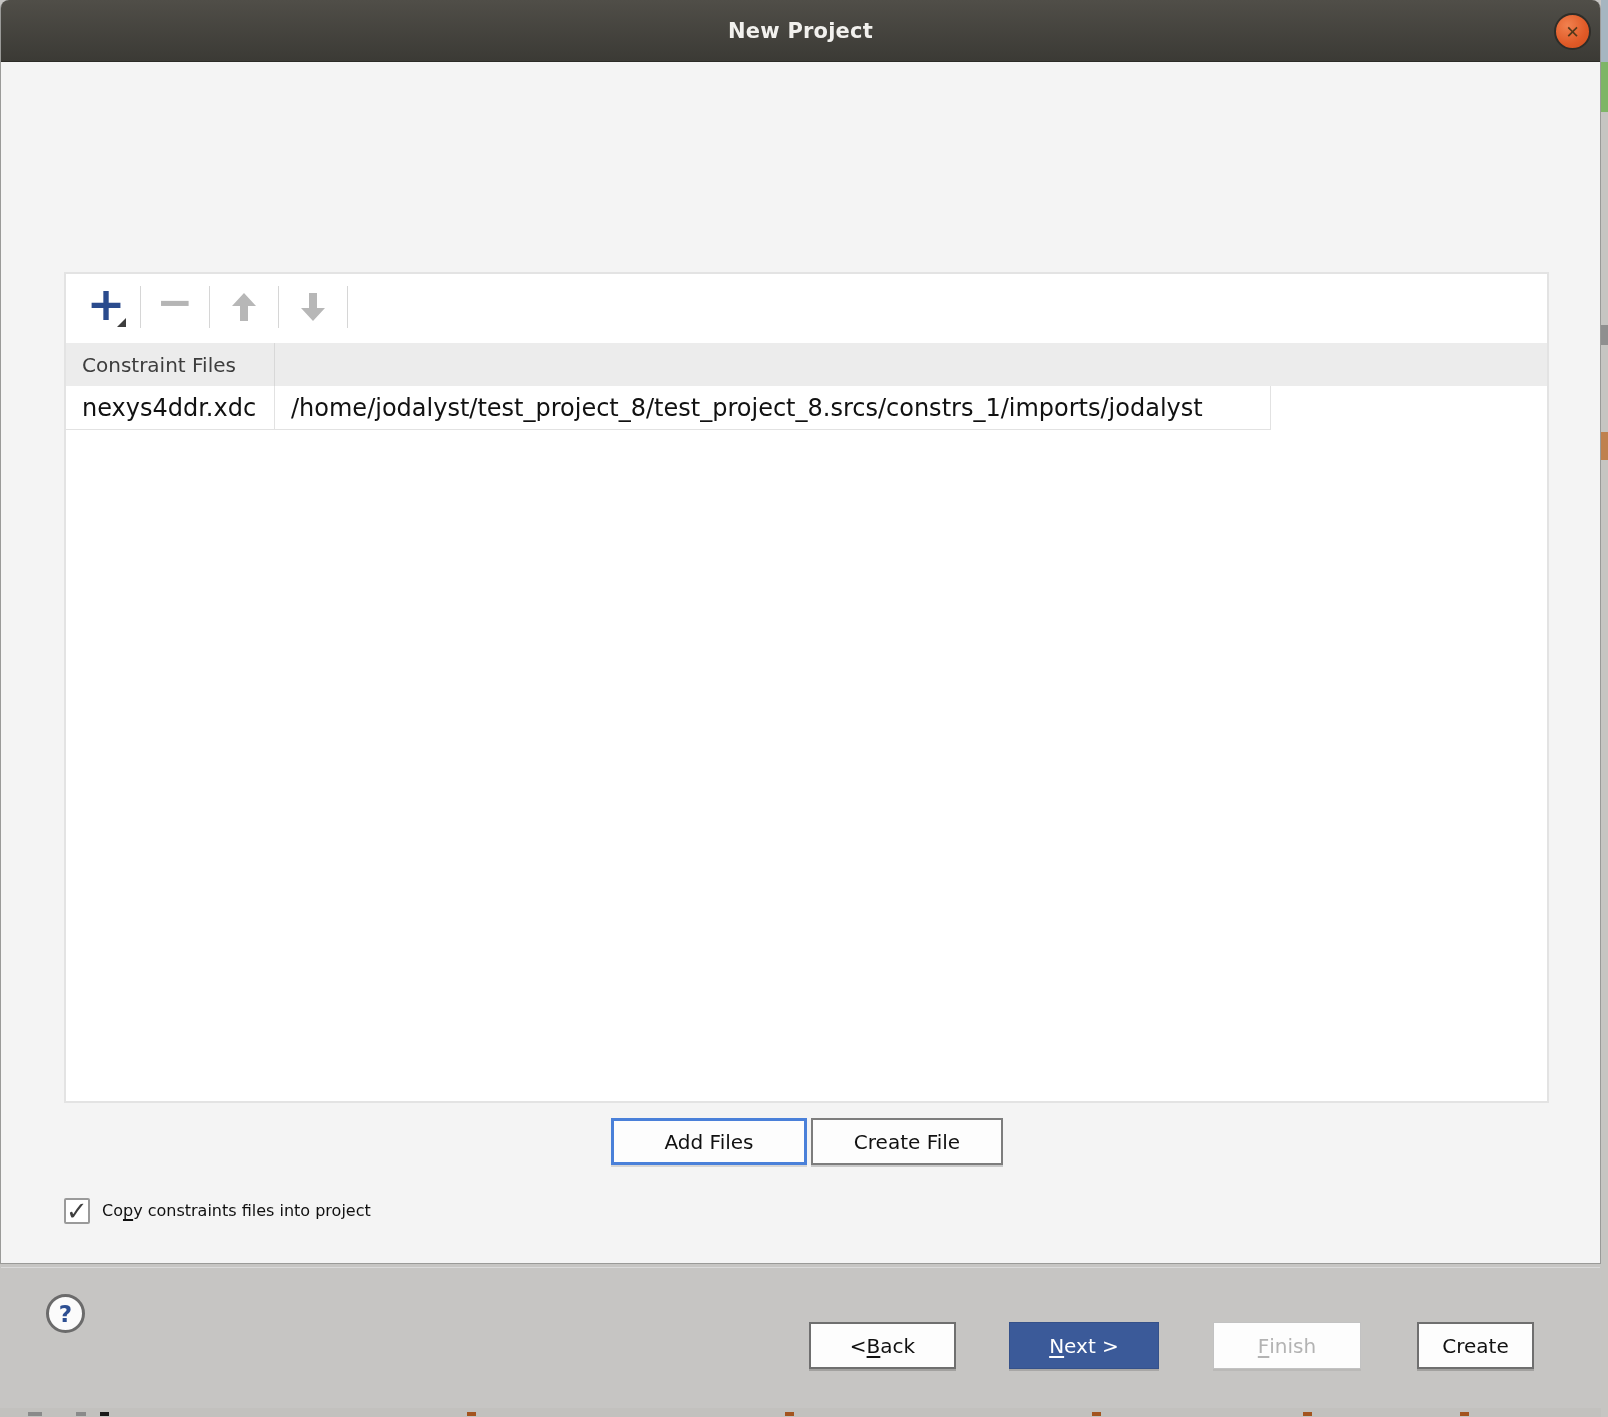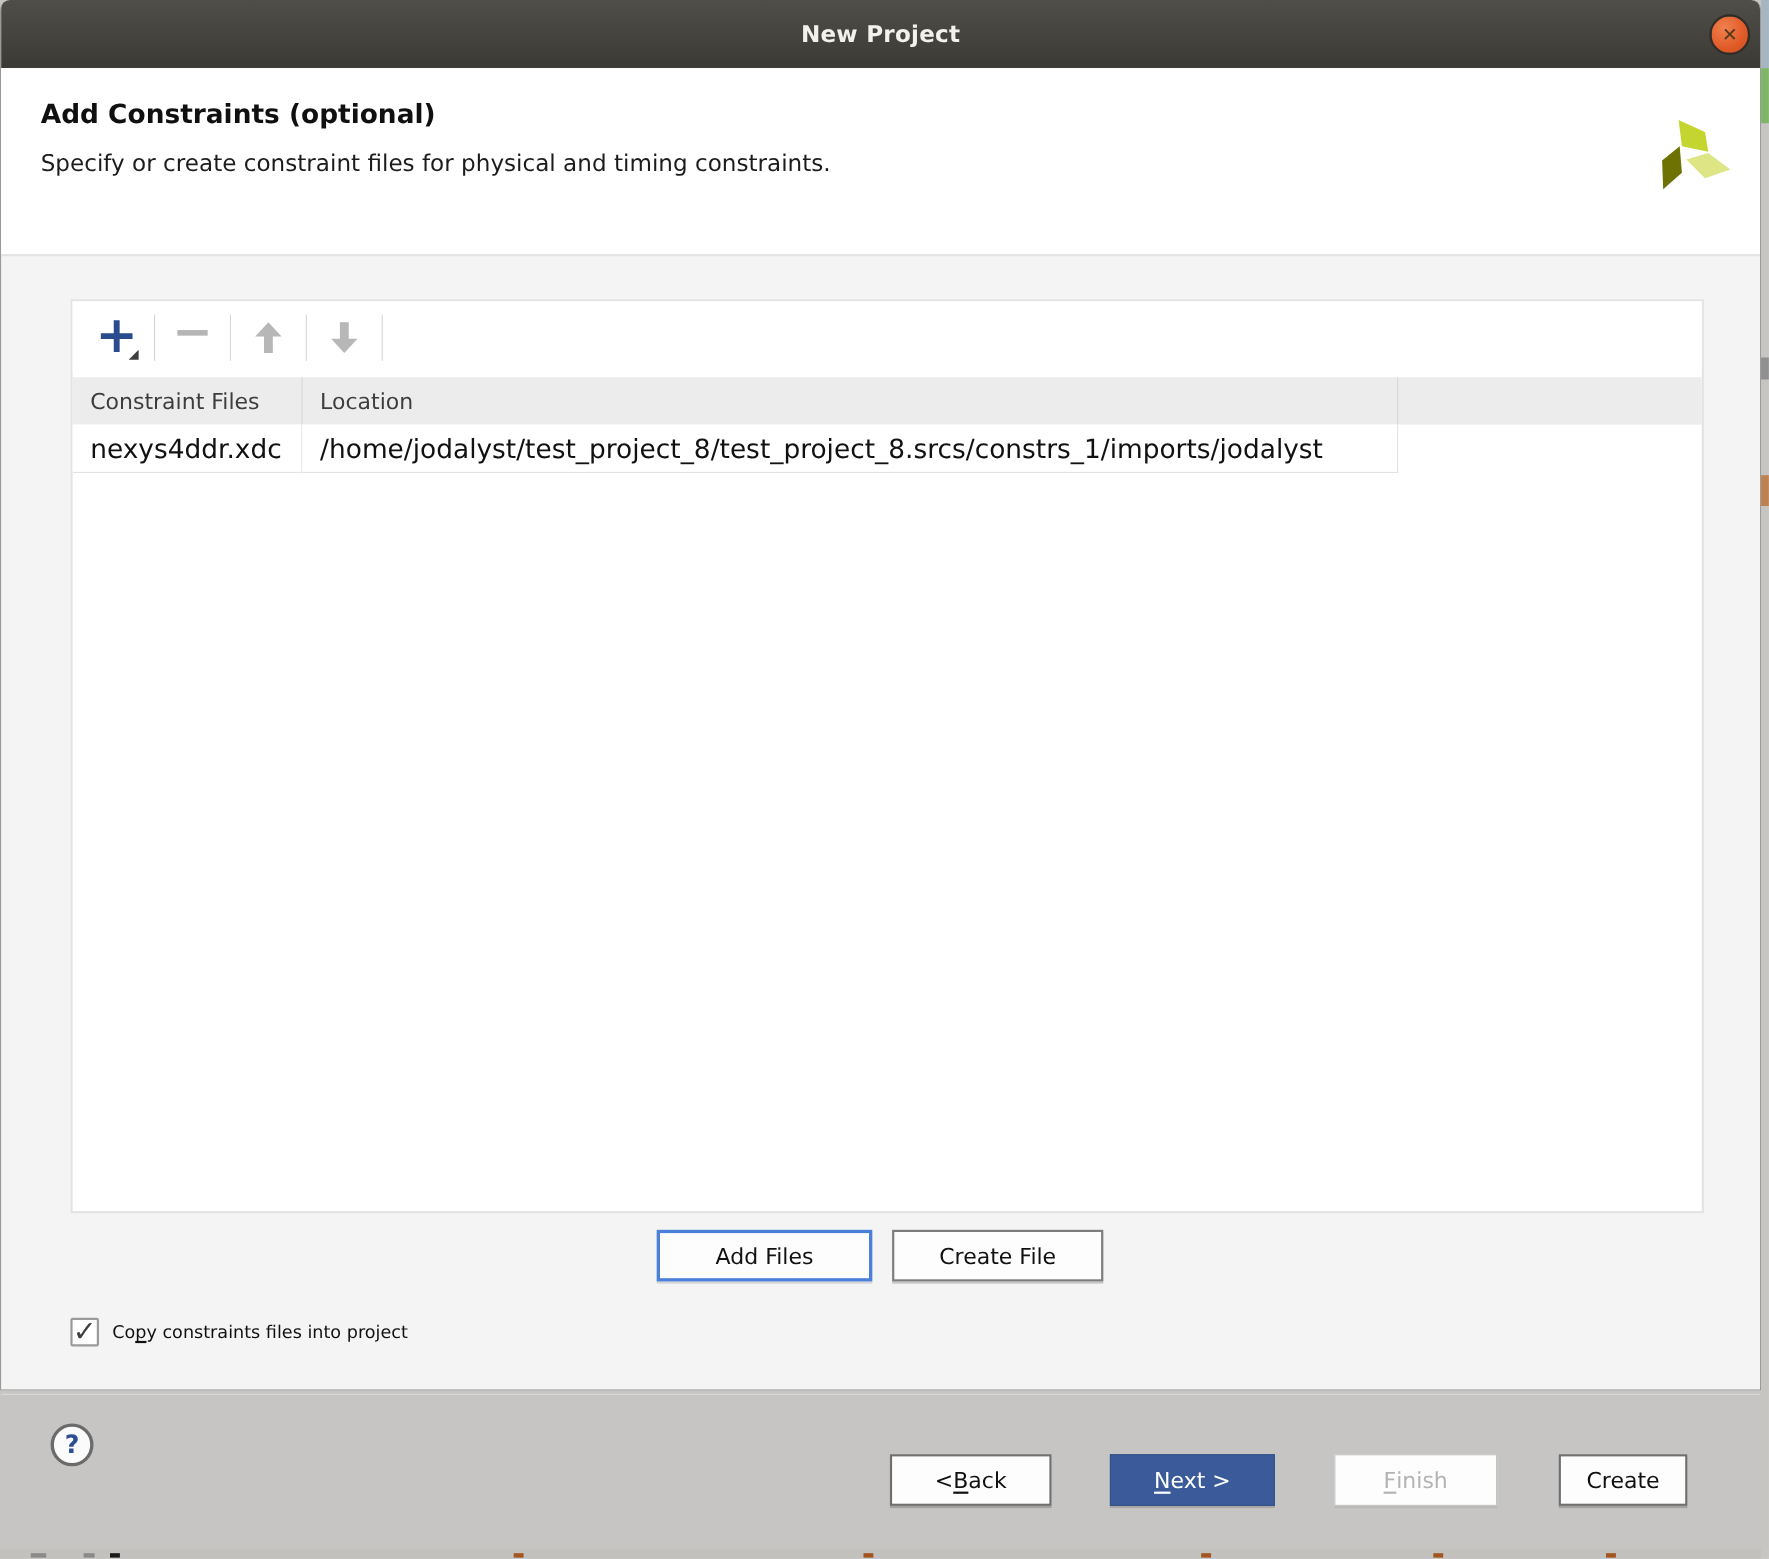--- a/index.html
+++ b/index.html
@@ -63,21 +63,21 @@
   .trow .tc { height:100%; background:#fff; border-right:1px solid #e2e2e2; border-bottom:1px solid #e2e2e2;
               display:flex; align-items:center; padding-left:16px; font-size:24px; color:#111;
               white-space:nowrap; overflow:hidden; }
   .trow .tc1 { width:209px; } .trow .tc2 { width:996px;text-align:center; }
 
   
   .btn { position:absolute; height:47px; background:#fdfdfd; border:2px solid #6f6f6f;
          font-family:inherit; font-size:20px; color:#111; text-align:center;
          box-shadow:0 2px 0 rgba(0,0,0,0.18); cursor:pointer; display:flex;
          align-items:center; justify-content:center; }
-  .btn-addfiles   { left:596px; top:1118px; width:196px; border:3px solid #4a80d9; box-shadow:0 2px 0 rgba(0,0,0,0.12); }
+  .btn-addfiles   { left:610px; top:1118px; width:196px; border:3px solid #4a80d9; box-shadow:0 2px 0 rgba(0,0,0,0.12); }
   .btn-createfile { left:810px; top:1118px; width:192px; border:2px solid #7d7d7d;text-align:right; }
 
   
   .chkrow { position:absolute; left:63px; top:1197px; height:27px; display:flex; align-items:center; cursor:pointer; }
   .chkbox { width:26px; height:26px; background:#fff; border:2px solid #9a9a9a; border-radius:2px;
             display:flex; align-items:center; justify-content:center; color:#3f3f3f;
             font-size:26px; font-weight:bold; line-height:22px; }
   .chklabel { margin-left:12px; font-size:16px; color:#101010; }
 
   .hr { position:absolute; left:0; top:1267px; width:100%; height:1px; background:#dadada; }
@@ -118,29 +118,20 @@
     <i style="left:1460px;width:9px;  background:#a3541f;"></i>
   </div>
 
   <div class="dialog">
 
     <div class="titlebar">
       <span class="wtitle">New Project</span>
       <span class="close-btn">✕</span>
     </div>
 
-    <div class="head">
-      <div class="h1">Add Constraints (optional)</div>
-      <div class="h2">Specify or create constraint files for physical and timing constraints.</div>
-      <svg class="logo" width="72" height="75" viewBox="0 0 72 75">
-        <polygon points="21,6 45,17 48,35 24,30" fill="#c5d52f"></polygon>
-        <polygon points="6,43 22,30 24,54 7,69" fill="#6e7203"></polygon>
-        <polygon points="28,42 48,36 68,51 45,59" fill="#dde584"></polygon>
-      </svg>
-    </div>
 
     <div class="panel">
 
       <div class="ptoolbar">
         <div class="tool enabled">
           <span class="plus-glyph">+</span>
           <span class="plus-corner"></span>
         </div>
         <div class="tsep"></div>
         <div class="tool">
@@ -156,21 +147,20 @@
         <div class="tool arrow">
           <svg width="30" height="32" viewBox="0 0 30 32">
             <polygon points="15,30 3,17 11,17 11,2 19,2 19,17 27,17" fill="#b7b7b7"></polygon>
           </svg>
         </div>
         <div class="tsep"></div>
       </div>
 
       <div class="thead">
         <div class="hc hc1">Constraint Files</div>
-        <div class="hc hc2">Location</div>
         <div class="hc hc3"></div>
       </div>
 
       <div class="trow">
         <div class="tc tc1">nexys4ddr.xdc</div>
         <div class="tc tc2">/home/jodalyst/test_project_8/test_project_8.srcs/constrs_1/imports/jodalyst</div>
       </div>
     </div>
 
     <button class="btn btn-addfiles">Add Files</button>

